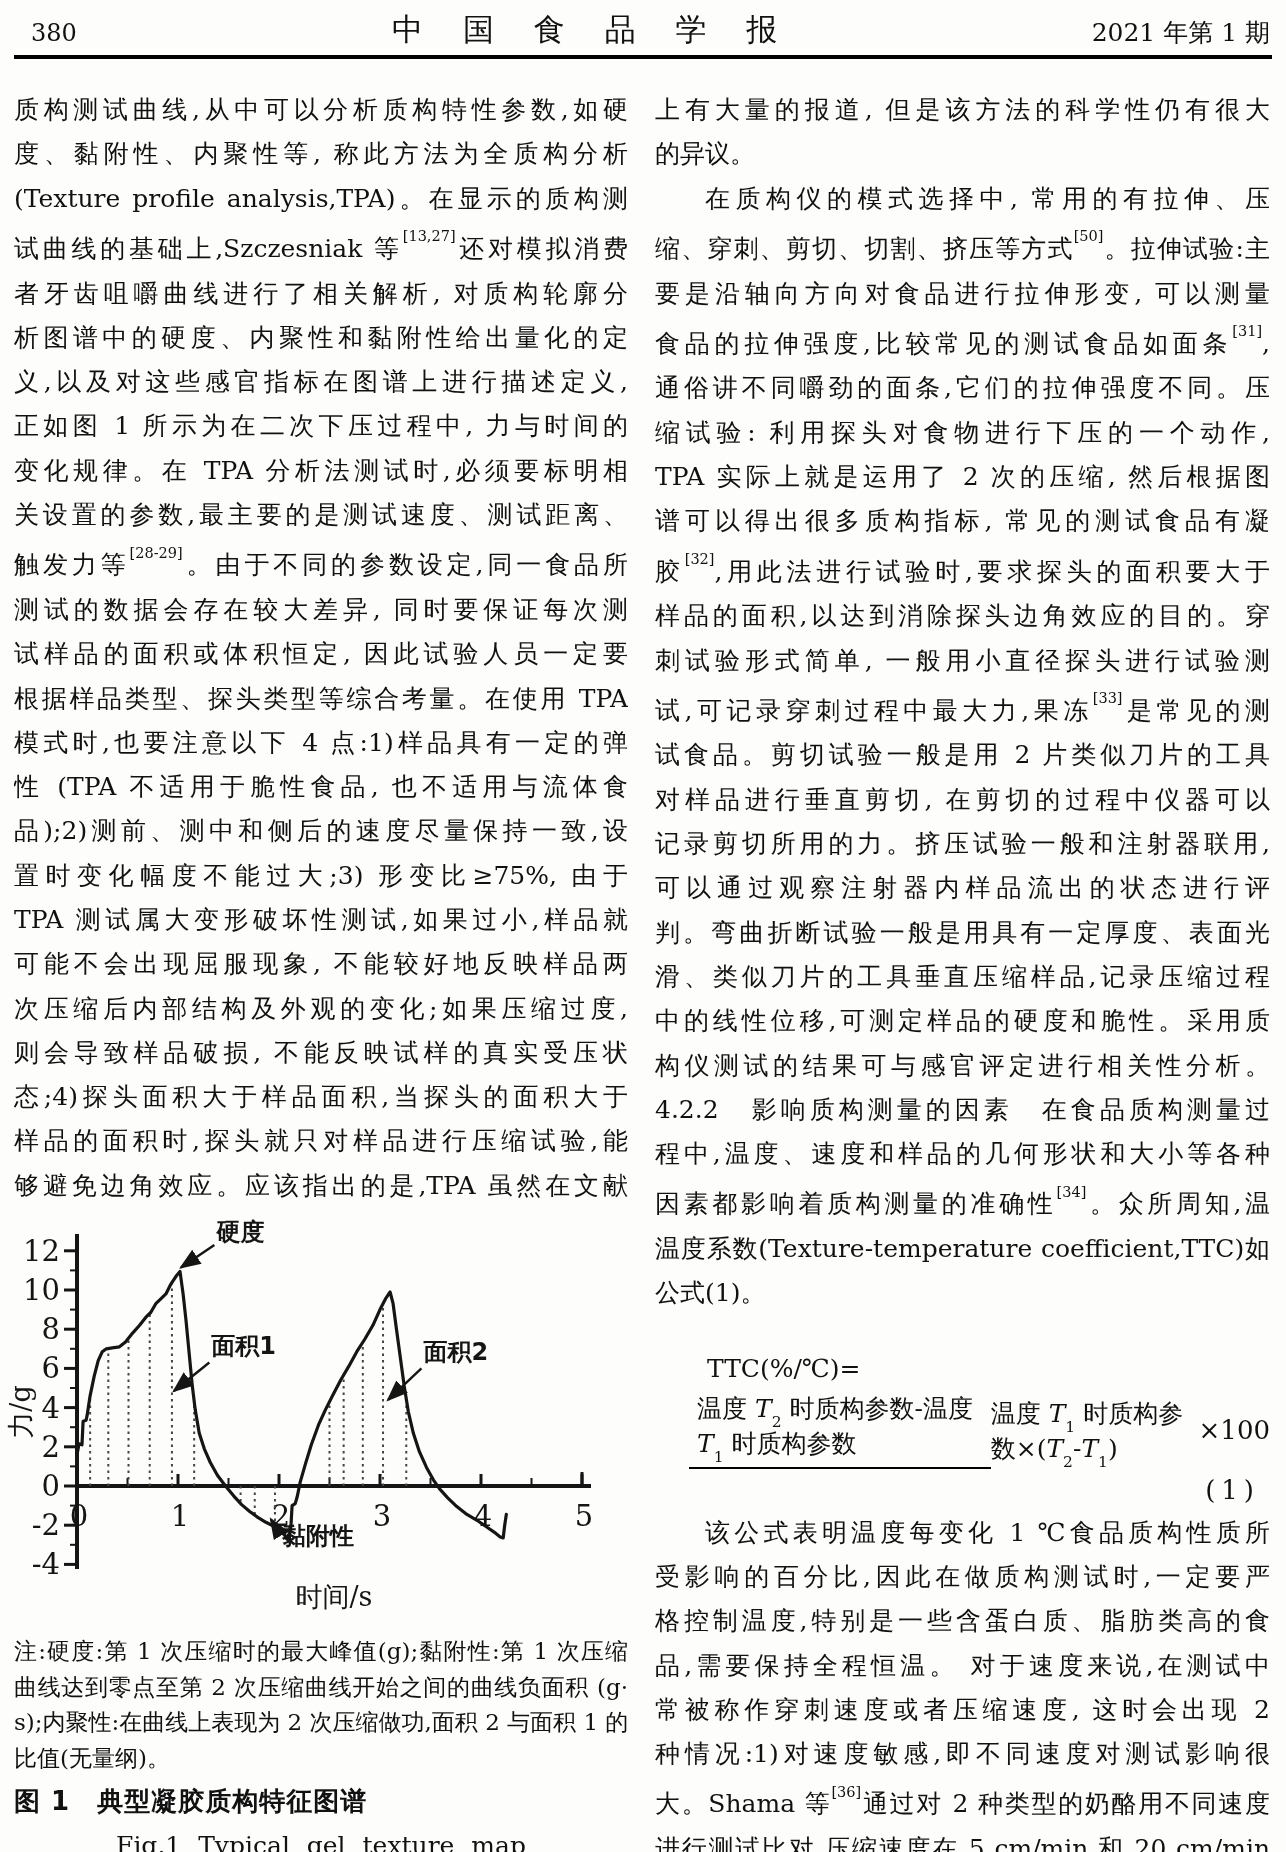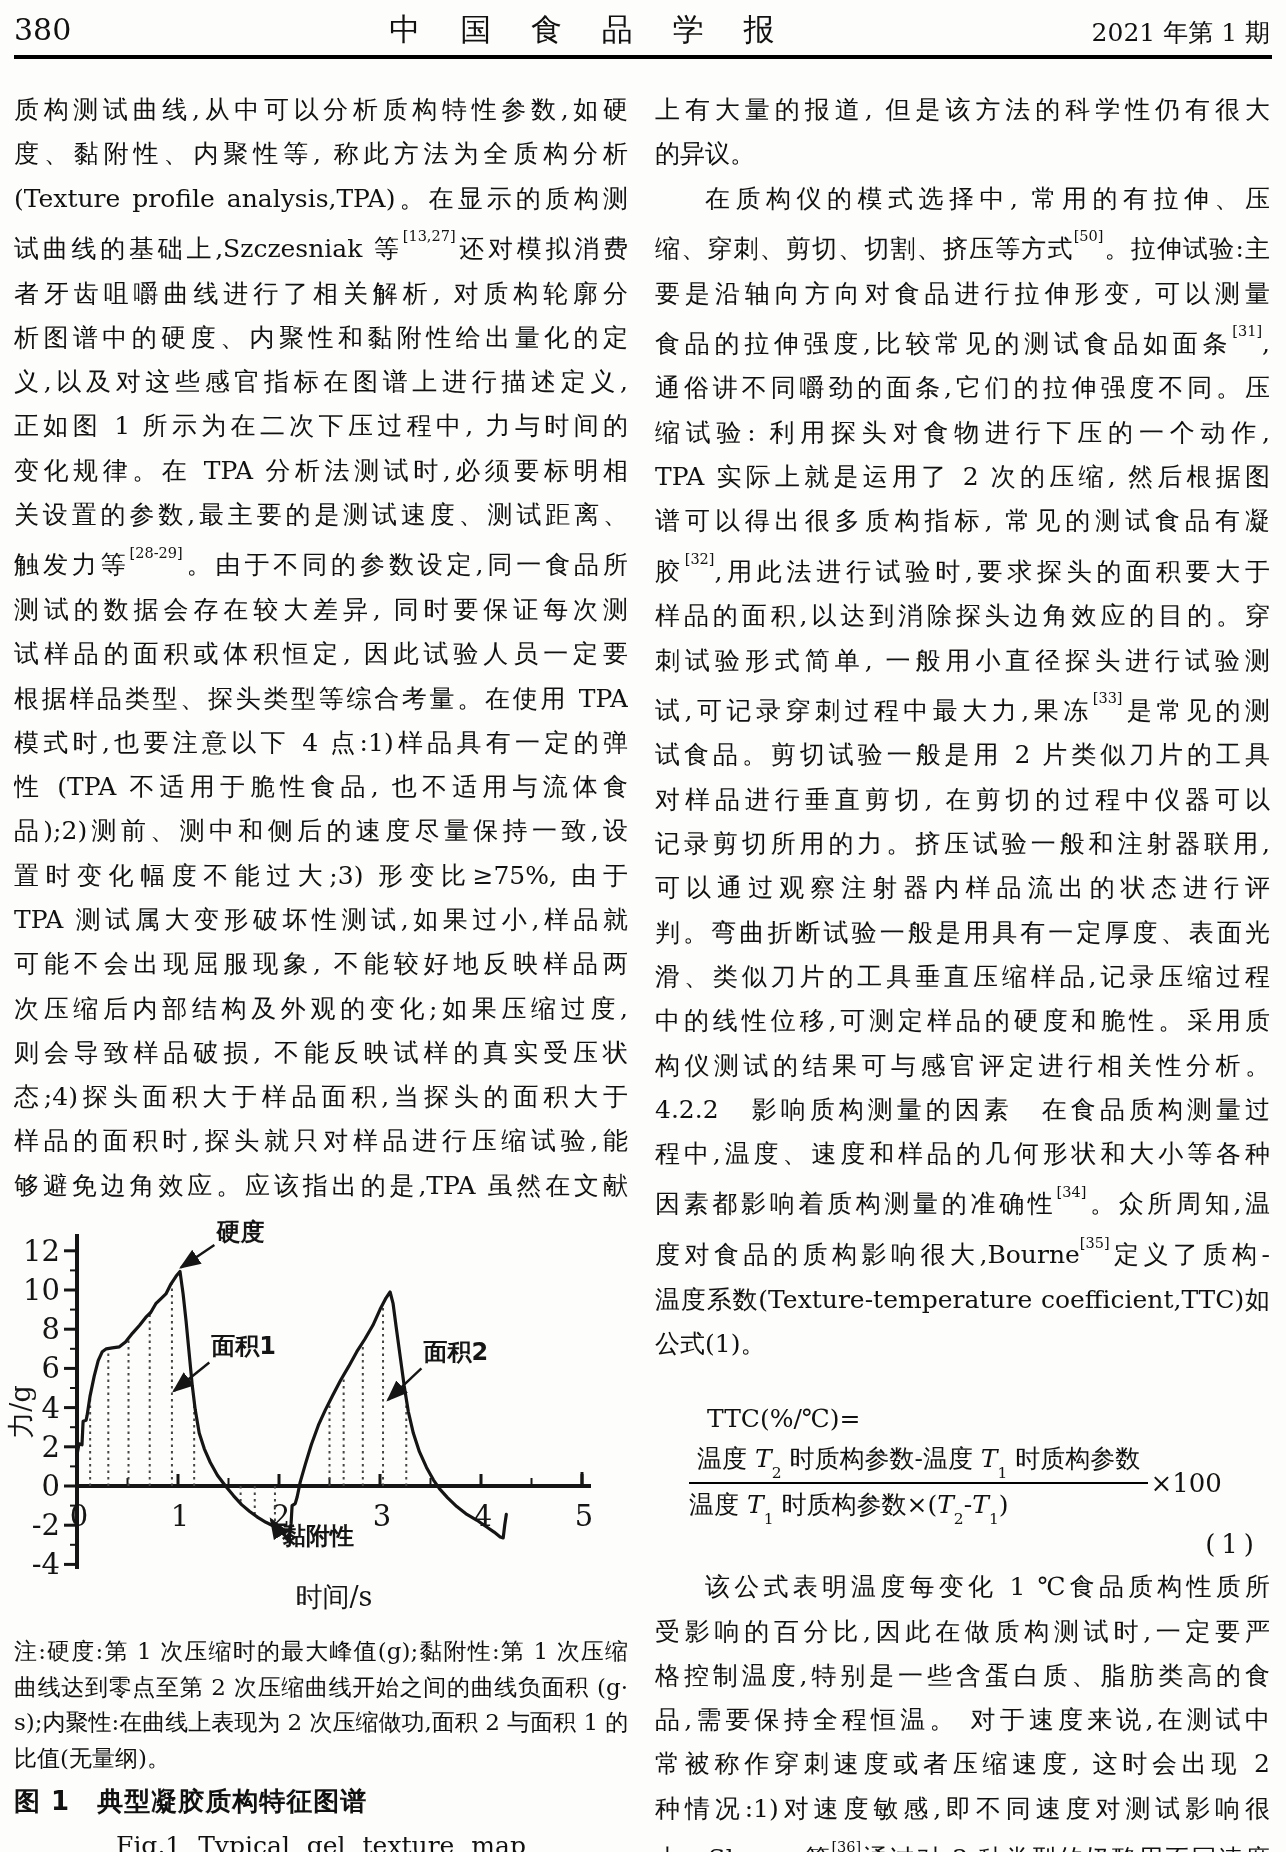--- a/index.html
+++ b/index.html
@@ -4,21 +4,21 @@
 <style>
   html,body{margin:0;padding:0;background:#e8e8e8;}
   .page{
     width:1286px;height:1852px;background:#fdfdfb;color:#111;
     font-family:"DejaVu Serif","Liberation Serif",serif;
     position:relative;overflow:hidden;margin:0 auto;
   }
   
   .header{display:flex;justify-content:space-between;align-items:flex-end;
     padding:14px 16px 6px 14px;}
-  .page-number{font-size:30px;line-height:1;}
+  .page-number{font-size:24px;line-height:1;margin-left:17px;}
   .journal-title{font-size:31px;letter-spacing:15px;line-height:1;transform:translateX(8px);}
   .issue-info{font-size:25px;line-height:1;}
   .header-rule{border-top:4px solid #000;margin:4px 14px 0 14px;}
   
   .columns{display:flex;gap:27px;padding:0 16px 0 14px;margin-top:29px;}
   .col{width:614px;}
   .col-right{width:616px;}
   .line{font-size:25px;line-height:44.3px;text-align:justify;text-align-last:justify;
     overflow:hidden;white-space:nowrap;}
   .line sup{font-size:0.58em;position:relative;top:-0.45em;letter-spacing:0;}
@@ -32,21 +32,21 @@
   .note-line{font-size:23px;line-height:35.5px;text-align:justify;text-align-last:justify;
     overflow:hidden;white-space:nowrap;}
   .caption-cn{font-family:"DejaVu Sans","Liberation Sans",sans-serif;font-weight:bold;
     font-size:26px;text-align:left;margin-top:8px;letter-spacing:1px;}
   .caption-en{font-size:25px;text-align:center;margin-top:12px;word-spacing:9px;}
   
   .formula{font-size:25px;margin-top:32px;}
   .formula-lead{padding-left:52px;line-height:42px;margin-top:2px;}
   .formula-row{display:flex;align-items:center;justify-content:flex-start;
     padding-left:34px;margin-top:2px;}
-  .frac{display:inline-flex;flex-direction:column;}
+  .frac{display:inline-flex;flex-direction:row;align-items:center;}
   .frac .num{padding:0 8px 5px 8px;border-bottom:2.5px solid #000;}
   .frac .den{padding-top:4px;}
   .multiplier{margin-left:2px;font-size:26px;}
   .eq-number{text-align:right;padding-right:10px;line-height:42px;font-size:26px;letter-spacing:6px;}
 </style>
 </head>
 <body>
 
 <div class="page">
 
@@ -203,21 +203,20 @@
           <div class="line">可以通过观察注射器内样品流出的状态进行评</div>
           <div class="line">判。弯曲折断试验一般是用具有一定厚度、表面光</div>
           <div class="line">滑、类似刀片的工具垂直压缩样品,记录压缩过程</div>
           <div class="line">中的线性位移,可测定样品的硬度和脆性。采用质</div>
           <div class="line">构仪测试的结果可与感官评定进行相关性分析。</div>
         </div>
       <div>
           <div class="line">4.2.2　影响质构测量的因素　在食品质构测量过</div>
           <div class="line">程中,温度、速度和样品的几何形状和大小等各种</div>
           <div class="line">因素都影响着质构测量的准确性<sup>[34]</sup>。众所周知,温</div>
-          <div class="line">度对食品的质构影响很大,Bourne<sup>[35]</sup>定义了质构-</div>
           <div class="line">温度系数(Texture-temperature coefficient,TTC)如</div>
           <div class="line" style="text-align-last: left;">公式(1)。</div>
         </div>
 
       <div class="formula">
         <div class="formula-lead">TTC(%/℃)=</div>
         <div class="formula-row">
           <span class="frac">
             <span class="num">温度 <i>T</i><sub>2</sub> 时质构参数-温度 <i>T</i><sub>1</sub> 时质构参数</span>
             <span class="den">温度 <i>T</i><sub>1</sub> 时质构参数×(<i>T</i><sub>2</sub>-<i>T</i><sub>1</sub>)</span>

